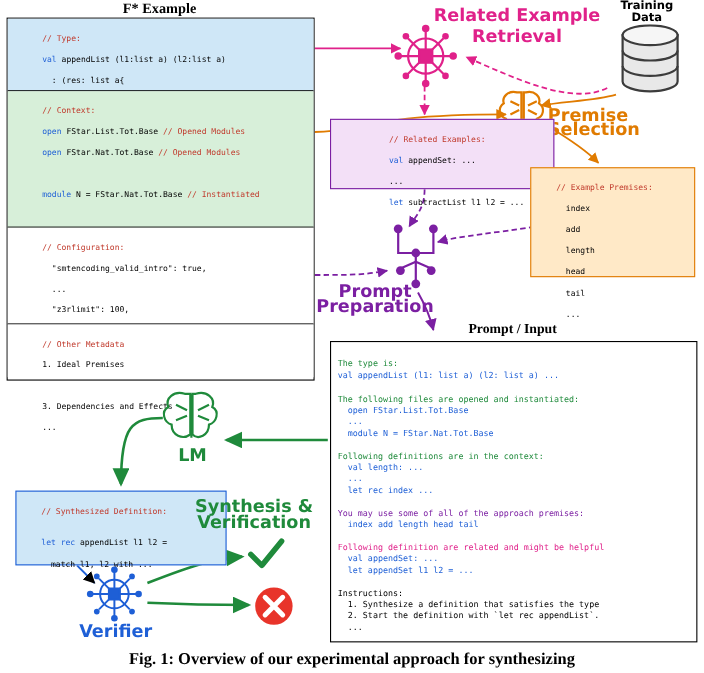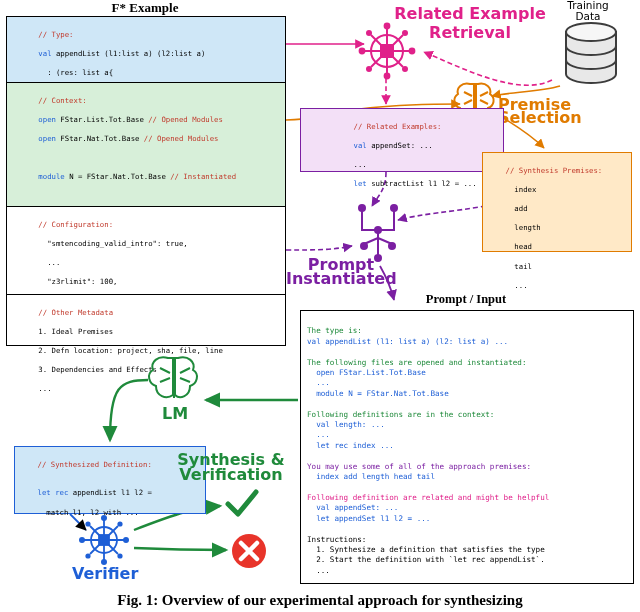--- a/index.html
+++ b/index.html
@@ -21,21 +21,21 @@
   
   #rel-box{left:300px;top:108px;width:172px;height:62px;border:1.6px solid #7b1fa2;background:#f3e0f7;padding-left:30px;}
   
   #prem-box{left:482px;top:152px;width:148px;height:98px;border:1.6px solid #e07b00;background:#ffe9c7;}
   
   #prompt-box{left:300px;top:310px;width:332px;height:272px;border:1.6px solid #000;background:#fff;}
   #prompt-title{left:300px;top:292px;width:332px;text-align:center;font-size:12.5px;font-weight:bold;}
   
   #synth-box{left:14px;top:446px;width:190px;height:66px;border:1.6px solid #1e5fd6;background:#cfe7f7;}
   
-  #td-label{left:540px;top:0px;width:96px;text-align:center;font-size:10.5px;font-weight:normal;line-height:11px;}
+  #td-label{left:540px;top:0px;width:96px;text-align:center;font-size:10.5px;font-weight:bold;line-height:11px;}
   
   .lbl{font-size:16px;font-weight:bold;text-align:center;}
   .lbl-magenta{color:#e0218a;}
   .lbl-orange{color:#e07b00;}
   .lbl-purple{color:#7b1fa2;}
   .lbl-green{color:#1f8a3b;}
   .caption{left:0;top:592px;width:640px;text-align:center;font-family:Liberation Serif, serif;font-size:15px;font-weight:bold;}
   svg{position:absolute;left:0;top:0;pointer-events:none;}
 </style>
 </head>
@@ -122,21 +122,21 @@
       <span class="blk">  ...</span><br>
       <span class="blk">  "z3rlimit": 100,</span><br>
       <span class="blk">  "z3seed": 0,</span><br>
       <span class="blk">  ...</span>
     </div>
   </div>
   <div class="sec sec-meta">
     <div class="code">
       <span class="cmt">// Other Metadata</span><br>
       <span class="blk">1. Ideal Premises</span><br>
-      <span class="blk">2. Defn location: project, sha, file, line</span><br>
+      <br>
       <span class="blk">3. Dependencies and Effects</span><br>
       <span class="blk">...</span>
     </div>
   </div>
 </div>
 
 <div class="abs lbl lbl-magenta" style="left:360px;top:4px;width:220px;">Related Example Retrieval</div>
 <svg class="abs" style="left:356px;top:20px;width:62px;height:62px;" width="62" height="62" viewBox="0 0 62 62">
   <g stroke="#e0218a" stroke-width="2" fill="none">
     <circle cx="31" cy="31" r="16"></circle>
@@ -183,21 +183,21 @@
   <div class="code">
     <span class="cmt">// Related Examples:</span><br>
     <span class="kw">val</span> <span class="blk">appendSet: ...</span><br>
     <span class="blk">...</span><br>
     <span class="kw">let</span> <span class="blk">subtractList l1 l2 = ...</span>
   </div>
 </div>
 
 <div class="abs" id="prem-box">
   <div class="code">
-    <span class="cmt">// Synthesis Premises:</span><br>
+    <span class="cmt">// Example Premises:</span><br>
     <span class="blk">  index</span><br>
     <span class="blk">  add</span><br>
     <span class="blk">  length</span><br>
     <span class="blk">  head</span><br>
     <span class="blk">  tail</span><br>
     <span class="blk">  ...</span>
   </div>
 </div>
 
 <svg class="abs" style="left:350px;top:200px;width:56px;height:64px;" width="56" height="64" viewBox="0 0 56 64">
@@ -209,21 +209,21 @@
   <g fill="#7b1fa2">
     <circle cx="12" cy="8" r="4"></circle>
       <circle cx="44" cy="8" r="4"></circle>
     <circle cx="28" cy="30" r="4"></circle>
       <circle cx="14" cy="46" r="4"></circle>
     <circle cx="42" cy="46" r="4"></circle>
       <circle cx="28" cy="58" r="4"></circle>
   </g>
 </svg>
 <div class="abs lbl lbl-purple" style="left:286px;top:258px;width:110px;line-height:14px;">
-  <span>Prompt</span><br><span>Instantiated</span>
+  <span>Prompt</span><br><span>Preparation</span>
 </div>
 
 <div class="abs ttl" id="prompt-title">Prompt / Input</div>
 <div class="abs" id="prompt-box">
   <div class="code" style="font-size:7.6px;line-height:10.4px;padding:5px 6px;">
 <span style="color:#1f8a3b">The type is:</span>
 <span style="color:#1e5fd6">val appendList (l1: list a) (l2: list a) ...</span>
 
 <span style="color:#1f8a3b">The following files are opened and instantiated:</span>
 <span style="color:#1e5fd6">  open FStar.List.Tot.Base

